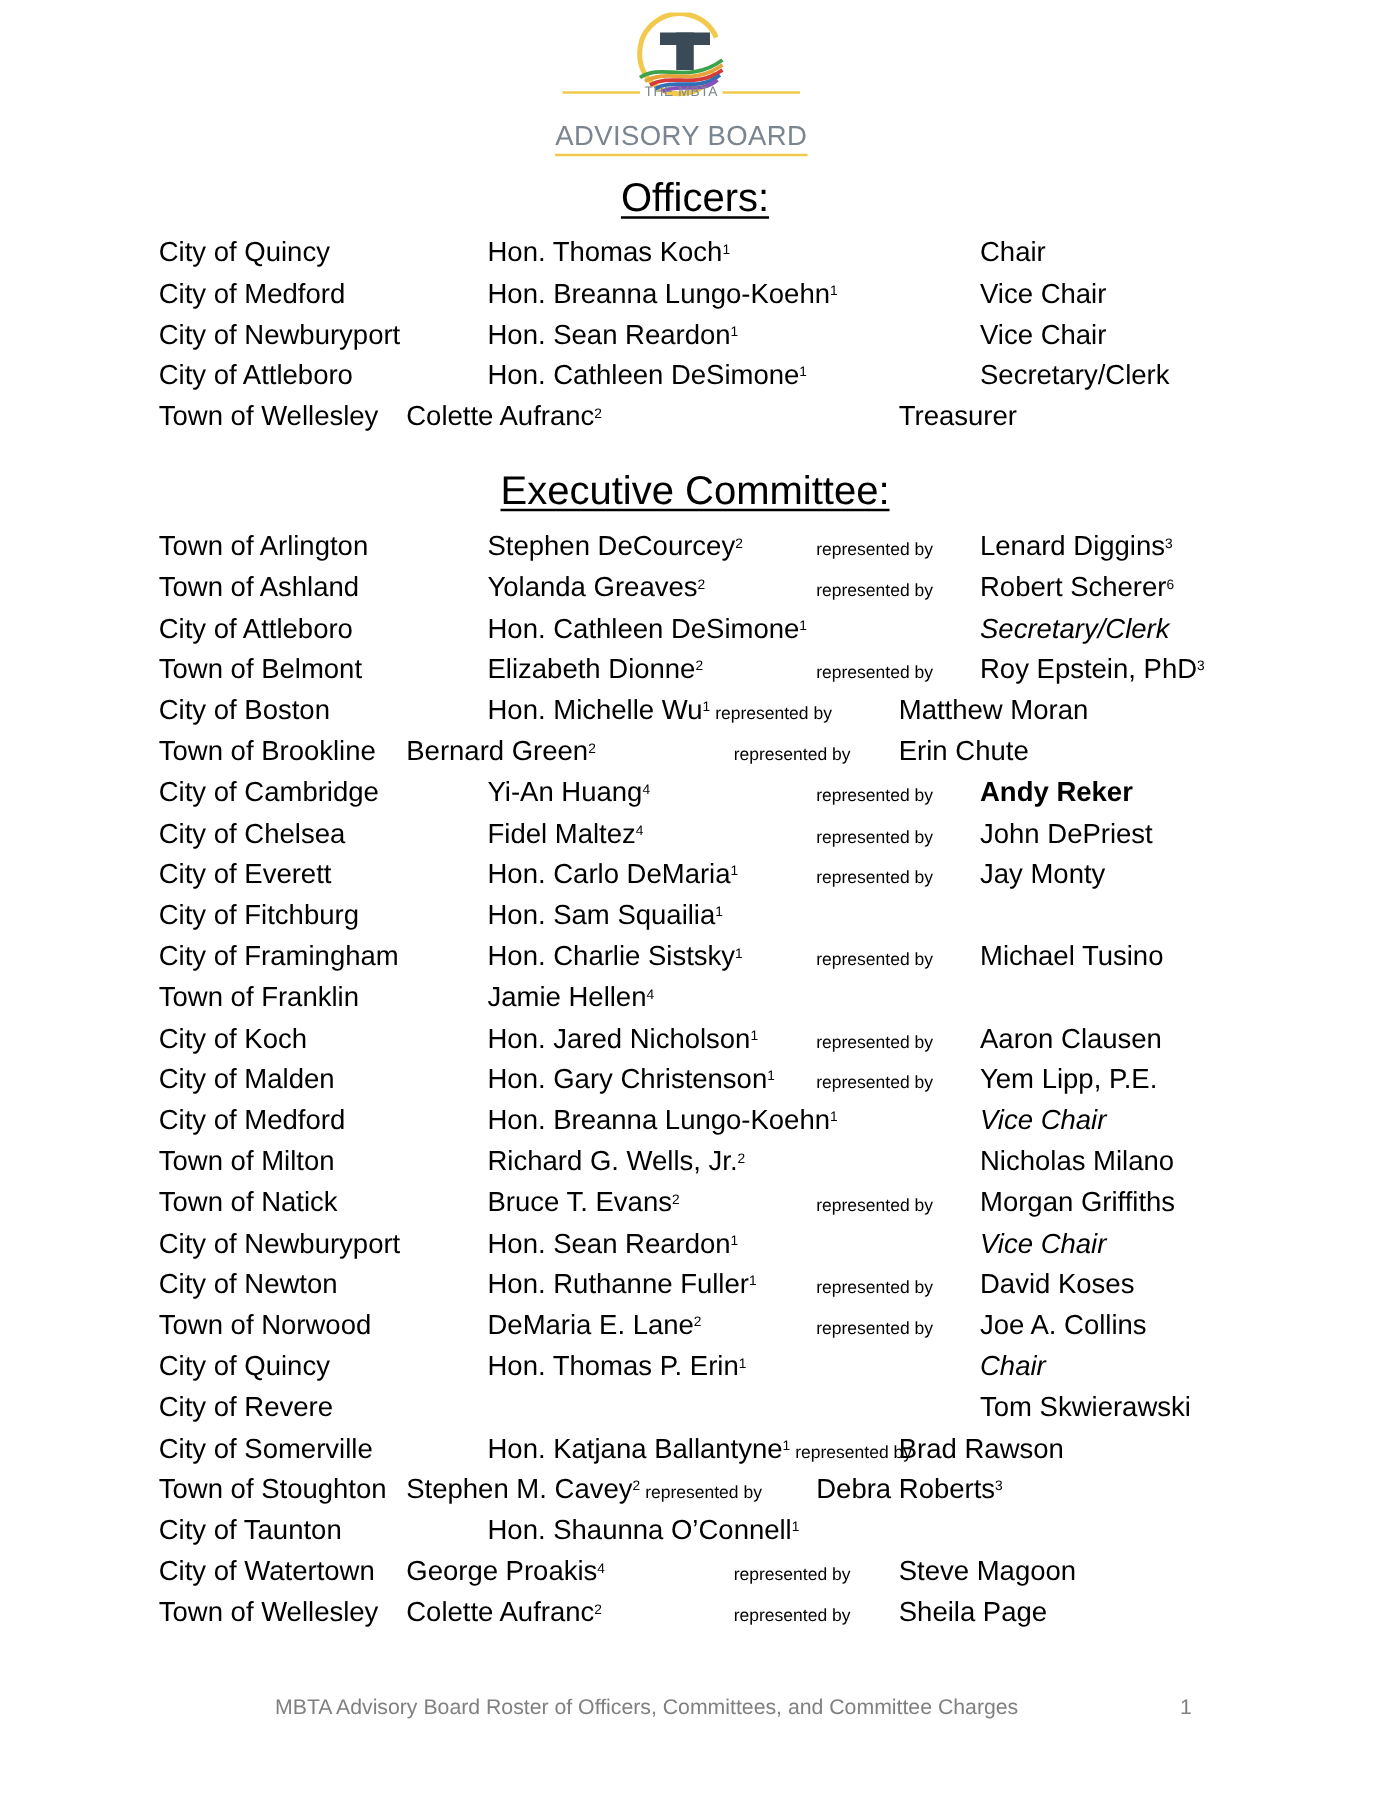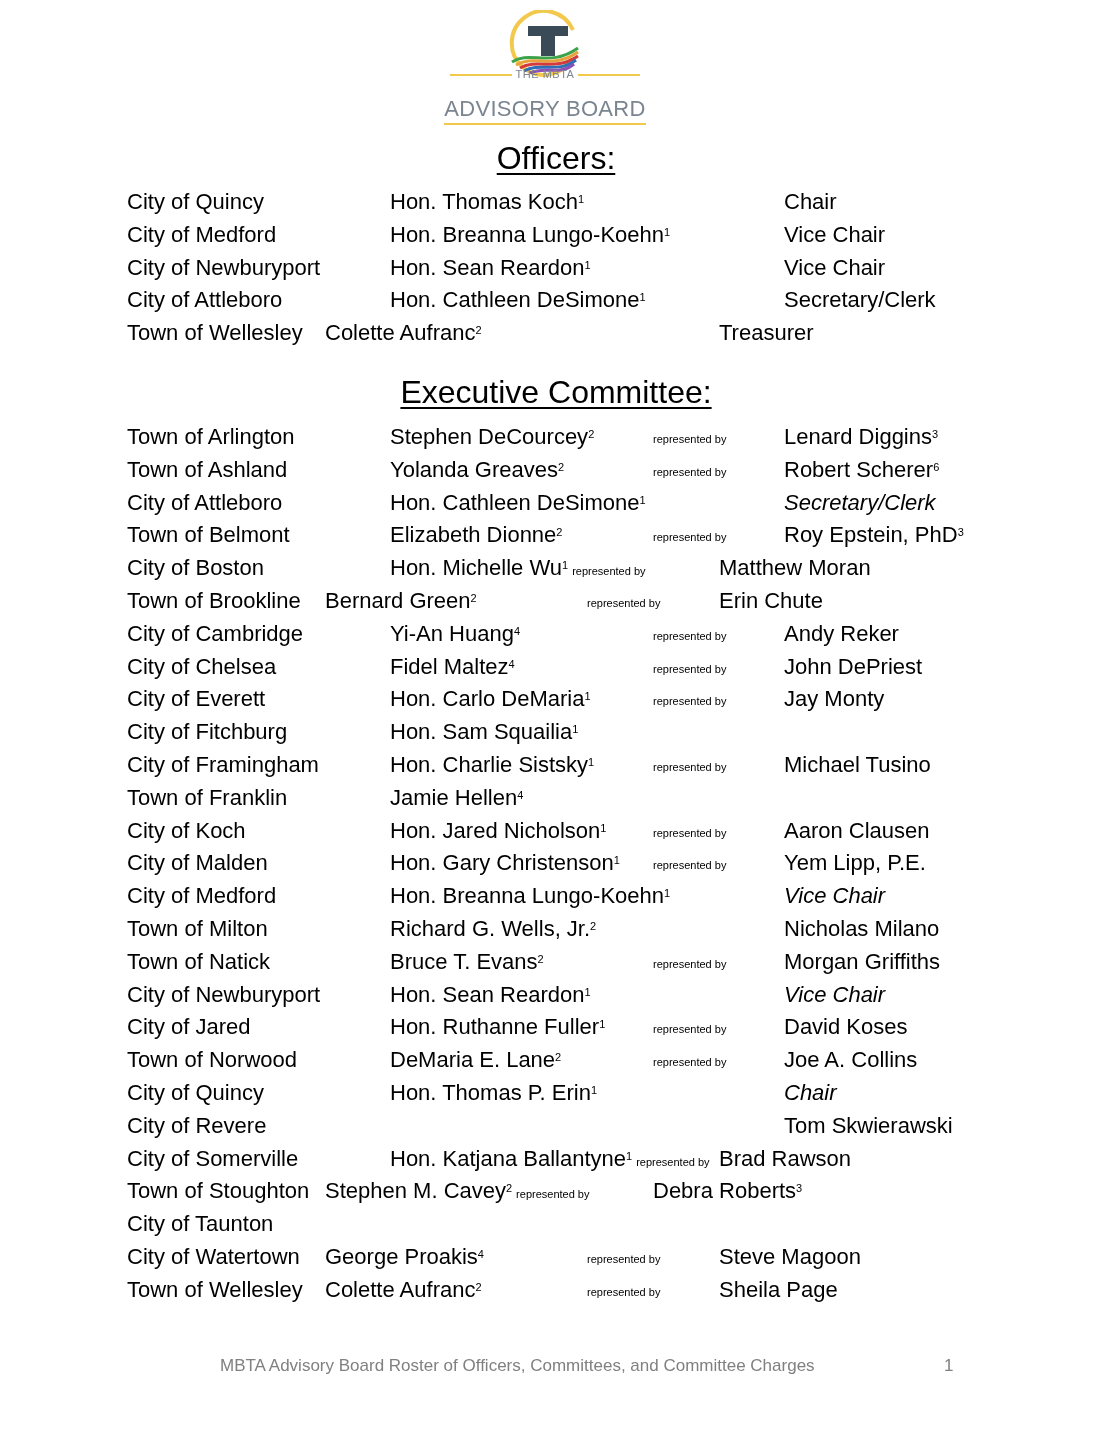--- a/index.html
+++ b/index.html
@@ -11,21 +11,21 @@
               font-size: 11px; letter-spacing: 0.5px; color: #7a8590; }
   .logo-top .line { display: inline-block; width: 62px; height: 1.5px; background: #f2c94c; vertical-align: middle; margin: 0 4px; }
   .logo-main { position: absolute; left: 0; top: 86px; width: 210px; text-align: center;
                font-size: 22px; letter-spacing: 0.3px; color: #7a8590; }
   .logo-under { position: absolute; left: 4px; top: 113px; width: 202px; height: 1.5px; background: #f2c94c; }
   .heading { position: absolute; left: 0; width: 1112px; text-align: center; font-size: 32px;
              text-decoration: underline; text-underline-offset: 4px; text-decoration-thickness: 2px; }
   .row { position: absolute; left: 0; width: 1112px; height: 30px; font-size: 22px; line-height: 30px; white-space: nowrap; }
   .row span { position: absolute; top: 0; }
   .sup { font-size: 11px; vertical-align: 6px; line-height: 0; }
-  .rep { font-size: 11px; line-height: 30px; top: 2px !important; }
+  .rep { font-size: 14px; line-height: 30px; top: 2px !important; }
   .ital { font-style: italic; }
   .footer { position: absolute; top: 1356px; left: 220px; font-size: 17px; color: #808080; }
   .pagenum { position: absolute; top: 1356px; left: 944px; font-size: 17px; color: #808080; }
 </style>
 </head>
 <body>
 
 <div class="page">
 
   <div class="logo">
@@ -110,21 +110,21 @@
       <div class="row" style="top: 586px;">
         <span style="left: 127px;">Town of Brookline</span>
         <span style="left: 325px;"><span style="position: static;">Bernard Green</span><span class="sup" style="position: static;">2</span></span>
         <span class="rep" style="left: 587px;">represented by</span>
         <span style="left: 719px;"><span style="position: static;">Erin Chute</span></span>
       </div>
       <div class="row" style="top: 619px;">
         <span style="left: 127px;">City of Cambridge</span>
         <span style="left: 390px;"><span style="position: static;">Yi-An Huang</span><span class="sup" style="position: static;">4</span></span>
         <span class="rep" style="left: 653px;">represented by</span>
-        <span style="left: 784px;"><span style="position: static;">Andy Reker</span></span>
+        <span style="left: 784px;"><span style="position: static; font-weight: bold;">Andy Reker</span></span>
       </div>
       <div class="row" style="top: 652px;">
         <span style="left: 127px;">City of Chelsea</span>
         <span style="left: 390px;"><span style="position: static;">Fidel Maltez</span><span class="sup" style="position: static;">4</span></span>
         <span class="rep" style="left: 653px;">represented by</span>
         <span style="left: 784px;"><span style="position: static;">John DePriest</span></span>
       </div>
       <div class="row" style="top: 684px;">
         <span style="left: 127px;">City of Everett</span>
         <span style="left: 390px;"><span style="position: static;">Hon. Carlo DeMaria</span><span class="sup" style="position: static;">1</span></span>
@@ -172,21 +172,21 @@
         <span style="left: 390px;"><span style="position: static;">Bruce T. Evans</span><span class="sup" style="position: static;">2</span></span>
         <span class="rep" style="left: 653px;">represented by</span>
         <span style="left: 784px;"><span style="position: static;">Morgan Griffiths</span></span>
       </div>
       <div class="row" style="top: 980px;">
         <span style="left: 127px;">City of Newburyport</span>
         <span style="left: 390px;"><span style="position: static;">Hon. Sean Reardon</span><span class="sup" style="position: static;">1</span></span>
         <span class="ital" style="left: 784px;"><span style="position: static;">Vice Chair</span></span>
       </div>
       <div class="row" style="top: 1012px;">
-        <span style="left: 127px;">City of Jared</span>
+        <span style="left: 127px;">City of Newton</span>
         <span style="left: 390px;"><span style="position: static;">Hon. Ruthanne Fuller</span><span class="sup" style="position: static;">1</span></span>
         <span class="rep" style="left: 653px;">represented by</span>
         <span style="left: 784px;"><span style="position: static;">David Koses</span></span>
       </div>
       <div class="row" style="top: 1045px;">
         <span style="left: 127px;">Town of Norwood</span>
         <span style="left: 390px;"><span style="position: static;">DeMaria E. Lane</span><span class="sup" style="position: static;">2</span></span>
         <span class="rep" style="left: 653px;">represented by</span>
         <span style="left: 784px;"><span style="position: static;">Joe A. Collins</span></span>
       </div>
@@ -204,20 +204,21 @@
         <span style="left: 390px;"><span style="position: static;">Hon. Katjana Ballantyne</span><span class="sup" style="position: static;">1</span><span class="rep" style="position: static; margin-left: 4px;">represented by</span></span>
         <span style="left: 719px;"><span style="position: static;">Brad Rawson</span></span>
       </div>
       <div class="row" style="top: 1176px;">
         <span style="left: 127px;">Town of Stoughton</span>
         <span style="left: 325px;"><span style="position: static;">Stephen M. Cavey</span><span class="sup" style="position: static;">2</span><span class="rep" style="position: static; margin-left: 4px;">represented by</span></span>
         <span style="left: 653px;"><span style="position: static;">Debra Roberts</span><span class="sup" style="position: static;">3</span></span>
       </div>
       <div class="row" style="top: 1209px;">
         <span style="left: 127px;">City of Taunton</span>
+        <span style="left: 390px;"><span style="position: static;">Hon. Shaunna O’Connell</span><span class="sup" style="position: static;">1</span></span>
       </div>
       <div class="row" style="top: 1242px;">
         <span style="left: 127px;">City of Watertown</span>
         <span style="left: 325px;"><span style="position: static;">George Proakis</span><span class="sup" style="position: static;">4</span></span>
         <span class="rep" style="left: 587px;">represented by</span>
         <span style="left: 719px;"><span style="position: static;">Steve Magoon</span></span>
       </div>
       <div class="row" style="top: 1275px;">
         <span style="left: 127px;">Town of Wellesley</span>
         <span style="left: 325px;"><span style="position: static;">Colette Aufranc</span><span class="sup" style="position: static;">2</span></span>

